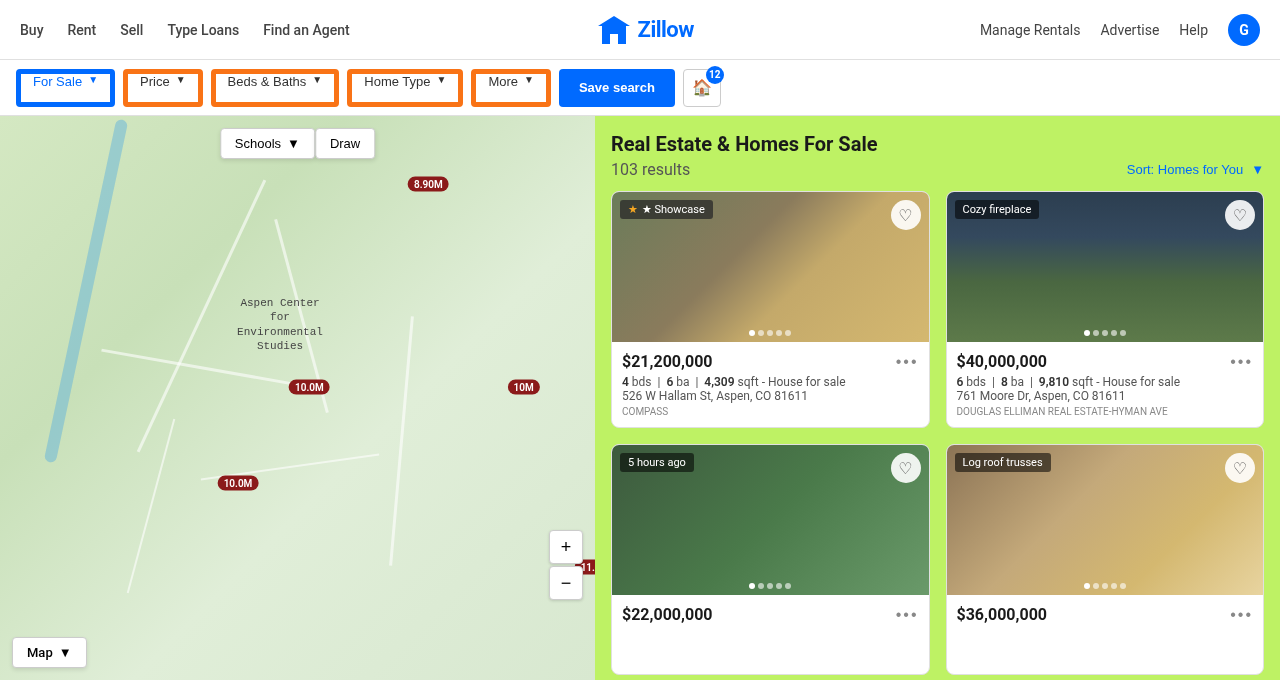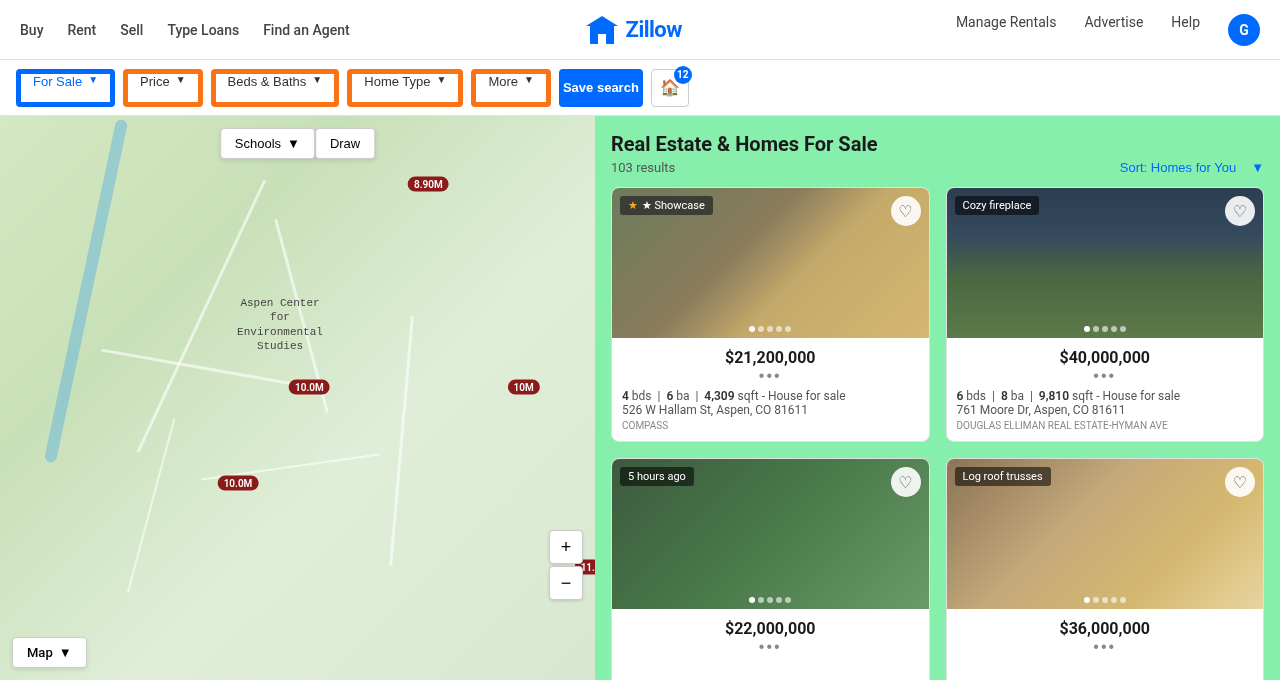--- a/index.html
+++ b/index.html
@@ -15,21 +15,21 @@
       border-bottom: 1px solid #e0e0e0;
       background: #fff;
       position: relative;
       z-index: 10;
     }
     .header-left { display: flex; align-items: flex-end; gap: 24px; }
     .header-left a { text-decoration: none; color: #444; font-size: 14px; font-weight: 500; }
     .logo { display: flex; align-items: center; gap: 6px; }
     .logo-icon { width: 36px; height: 36px; }
     .logo-text { font-size: 22px; font-weight: 700; color: #006aff; letter-spacing: -0.5px; }
-    .header-right { display: flex; gap: 28px; margin-left: 40px; }
+    .header-right { display: flex; align-items: center; gap: 20px; margin-left: 40px; }
     .header-right a { text-decoration: none; color: #444; font-size: 14px; }
     .avatar { width: 32px; height: 32px; border-radius: 50%; background: #006aff; color: #fff; display: flex; align-items: center; justify-content: center; font-weight: 700; font-size: 14px; }
 
     
     .search-bar {
       display: flex;
       align-items: center;
       padding: 8px 16px;
       gap: 8px;
       background: #fff;
@@ -67,21 +67,21 @@
       background: #fff;
       cursor: pointer;
       font-size: 13px;
       color: #333;
       white-space: nowrap;
     }
     .filter-btn.active { border-color: #006aff; color: #006aff; }
     .filter-btn .chevron { font-size: 10px; }
     .save-search-btn {
       height: 38px;
-      padding: 0 4px;
+      padding: 0 20px;
       background: #006aff;
       color: #fff;
       border: none;
       border-radius: 4px;
       cursor: pointer;
       font-size: 13px;
       font-weight: 600;
       white-space: nowrap;
     }
     .notification-btn {
@@ -239,44 +239,44 @@
       font-size: 13px;
       font-weight: 500;
       box-shadow: 0 2px 4px rgba(0,0,0,0.1);
     }
 
     
     .listings-panel {
       flex: 1;
       overflow-y: auto;
       padding: 16px;
-      background: #86efac;
+      background: #bef264;
     }
     .listings-header {
       margin-bottom: 12px;
     }
     .listings-title {
       font-size: 20px;
       font-weight: 700;
       color: #1a1a1a;
       margin-bottom: 4px;
     }
     .listings-meta {
       display: flex;
       align-items: center;
       justify-content: space-between;
     }
     .results-count {
-      font-size: 13px;
+      font-size: 16px;
       color: #555;
     }
     .sort-btn {
       display: flex;
       align-items: center;
-      gap: 15px;
+      gap: 8px;
       background: none;
       border: none;
       cursor: pointer;
       font-size: 13px;
       color: #006aff;
       font-weight: 500;
     }
 
     
     .listings-grid {
@@ -347,21 +347,20 @@
       background: rgba(255,255,255,0.6);
     }
     .img-dot.active { background: #fff; }
 
     .listing-info { padding: 10px; }
     .listing-price-row {
       display: flex;
       align-items: center;
       justify-content: space-between;
       margin-bottom: 4px;
-      flex-direction: column;
     }
     .listing-price {
       font-size: 16px;
       font-weight: 700;
       color: #1a1a1a;
     }
     .more-btn {
       background: none;
       border: none;
       cursor: pointer;

